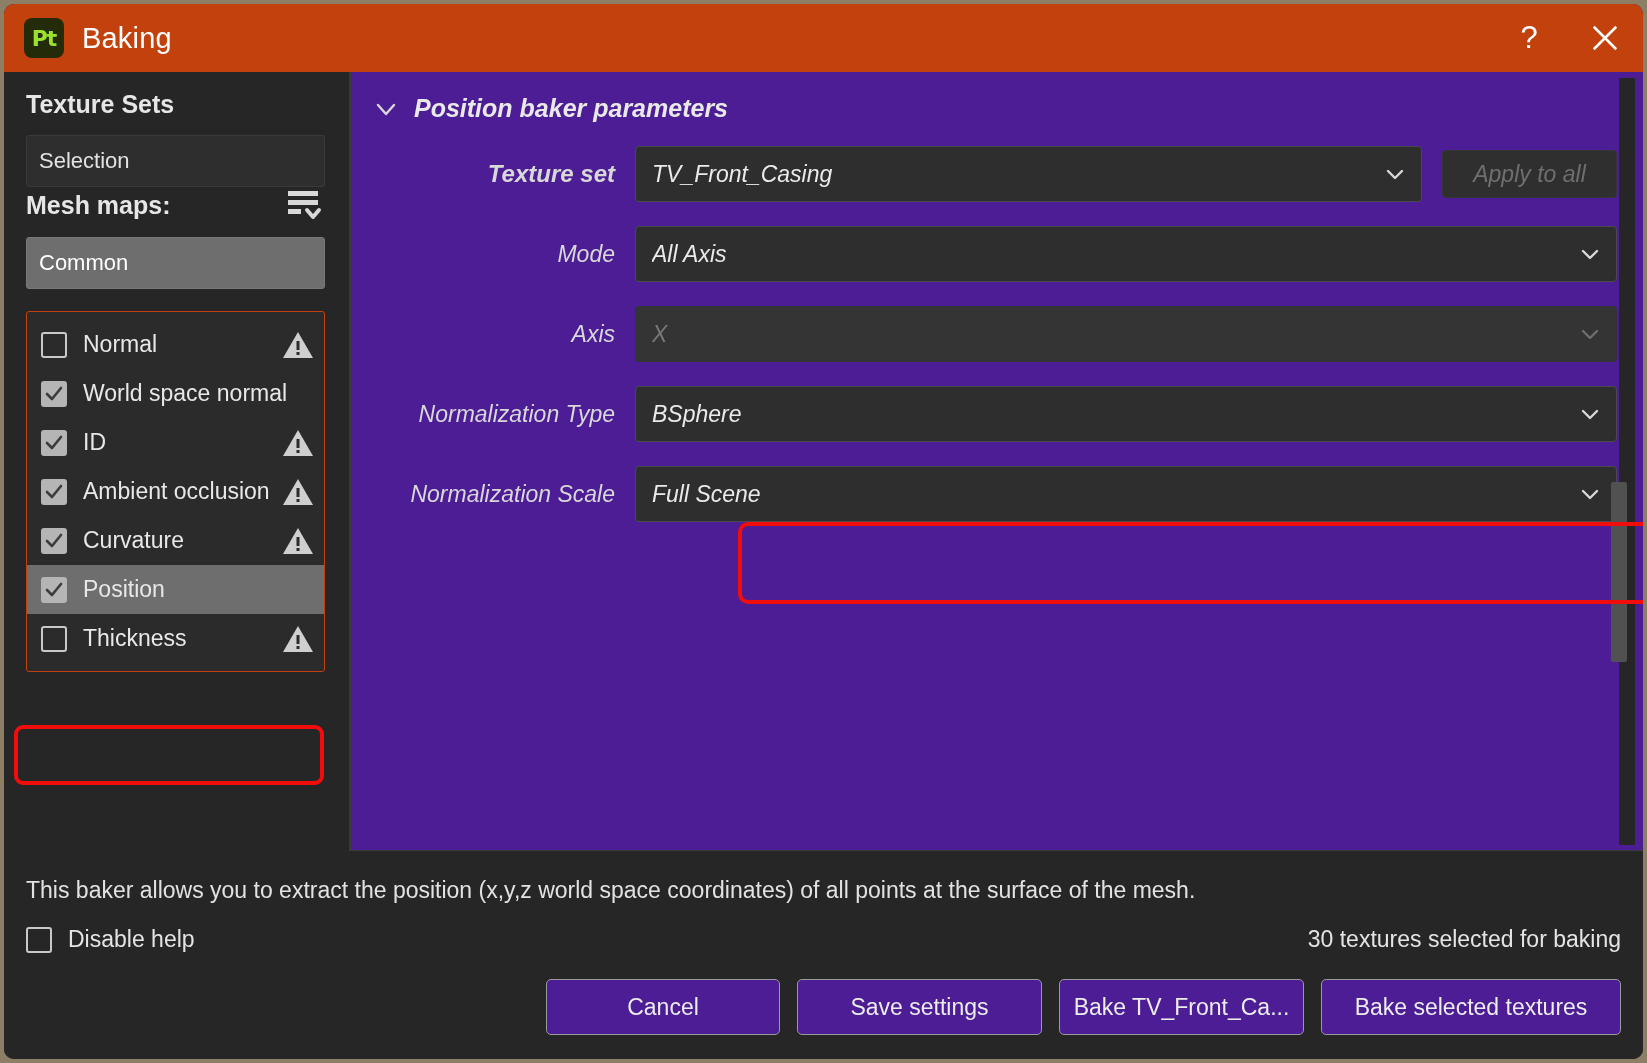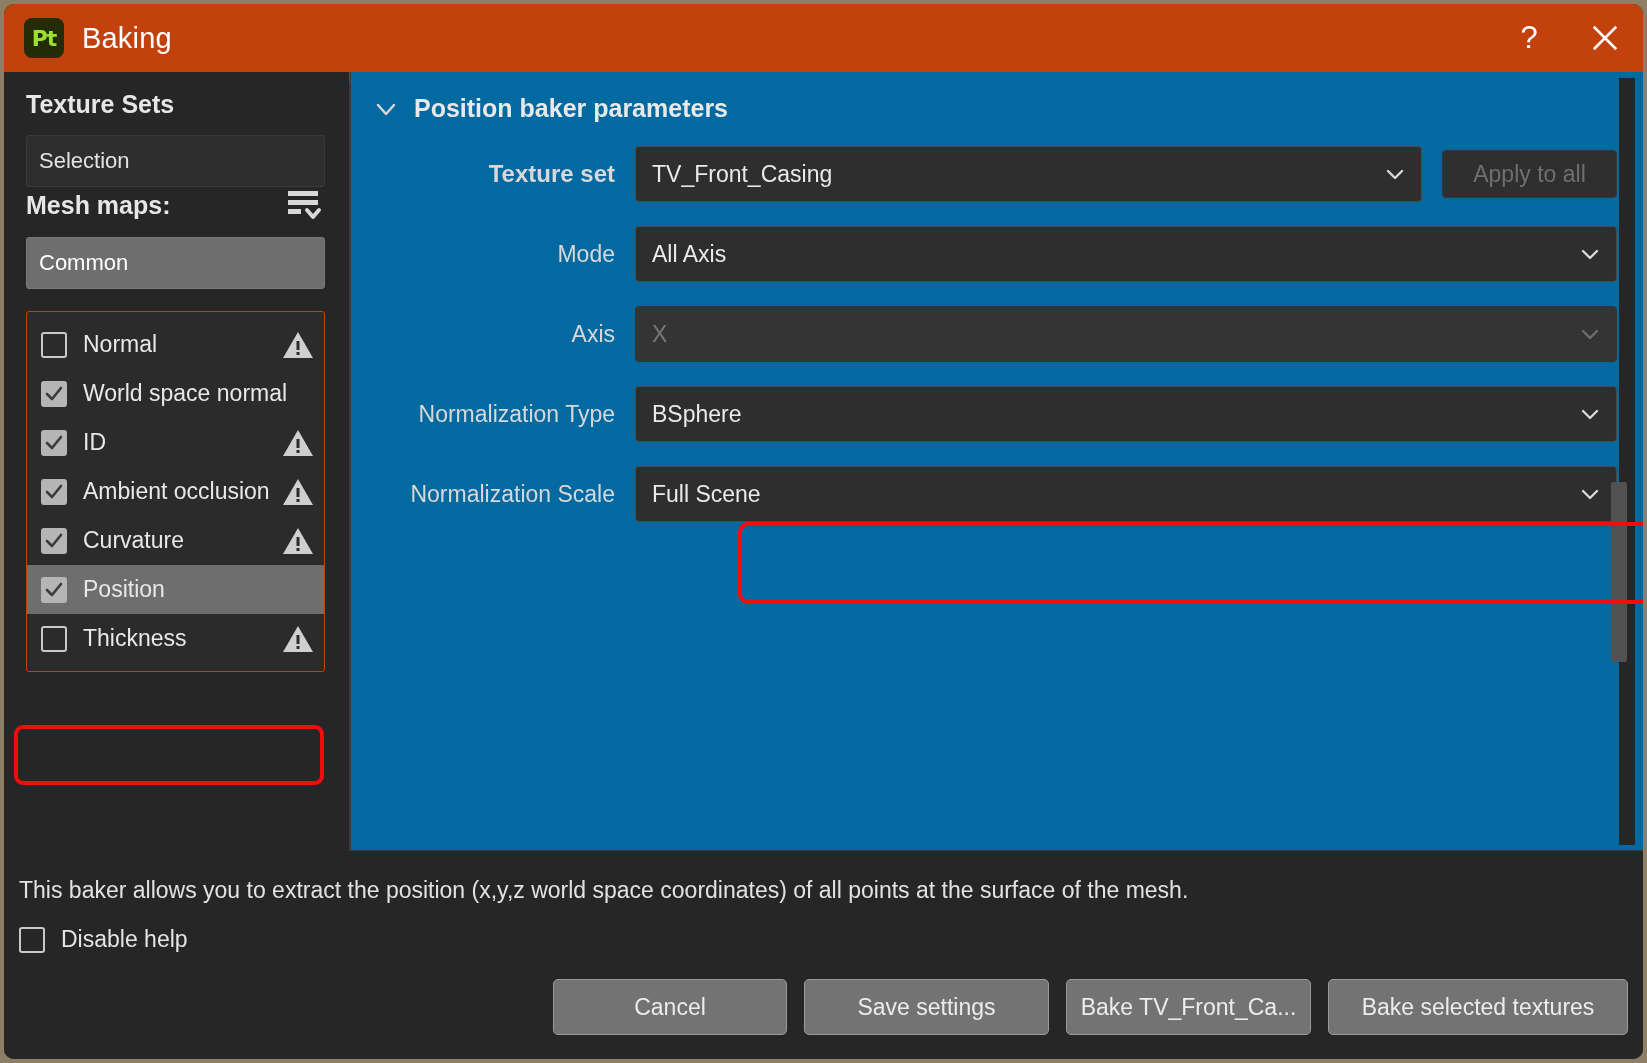--- a/index.html
+++ b/index.html
@@ -58,21 +58,21 @@
     display: flex; align-items: center; justify-content: center;
     color: #ffffff;
   }
   .tb-btn.help { font-size: 31px; }
   .tb-btn.close svg { width: 30px; height: 30px; }
 
   
   .body-area {
     flex: 1 1 auto;
     display: flex;
-    background: #0369a1;
+    background: #4c1d95;
     min-height: 0;
   }
 
   
   .sidebar {
     width: 345px;
     flex: 0 0 345px;
     background: #262626;
     padding: 18px 24px 0 22px;
     position: relative;
@@ -158,20 +158,21 @@
     margin-bottom: 0;
     flex: 0 0 1px;
   }
 
   
   .main {
     flex: 1 1 auto;
     position: relative;
     padding: 22px 0 0 0;
     min-width: 0;
+    font-style: italic;
   }
   .panel-head {
     display: flex;
     align-items: center;
     padding-left: 24px;
     margin-bottom: 22px;
   }
   .chev-head { width: 24px; height: 24px; display:block; }
   .panel-title {
     margin-left: 16px;
@@ -260,21 +261,21 @@
     left: 0; right: 0; top: 0; bottom: 0;
     border-left: 1px solid #3a3a3a;
     border-bottom: 1px solid #3a3a3a;
     pointer-events: none;
   }
 
   
   .footer {
     flex: 0 0 auto;
     background: #262626;
-    padding: 0 15px;
+    padding: 0 22px;
   }
   .help-text {
     color: #e2e2e2;
     font-size: 23px;
     padding: 26px 0 22px 0;
   }
   .foot-row {
     display: flex;
     align-items: center;
     padding-bottom: 26px;
@@ -297,21 +298,21 @@
     font-size: 23px;
   }
   .btn-row {
     display: flex;
     justify-content: flex-end;
     gap: 17px;
     padding-bottom: 24px;
   }
   .btn {
     height: 56px;
-    background: #737373;
+    background: #4c1d95;
     border: 1px solid #9a9a9a;
     border-radius: 5px;
     color: #ececec;
     font-size: 23px;
     display: flex;
     align-items: center;
     justify-content: center;
     padding: 0 22px;
     white-space: nowrap;
   }
@@ -537,20 +538,21 @@
 
   </div>
 
   <div class="footer">
 
     <div class="help-text">This baker allows you to extract the position (x,y,z world space coordinates) of all points at the surface of the mesh.</div>
 
     <div class="foot-row">
       <div class="dh-box"></div>
       <div class="dh-label">Disable help</div>
+      <div class="count-text">30 textures selected for baking</div>
     </div>
 
     <div class="btn-row">
       <div class="btn w-cancel">
         <span>Cancel</span>
       </div>
       <div class="btn w-save">
         <span>Save settings</span>
       </div>
       <div class="btn w-bake1">

